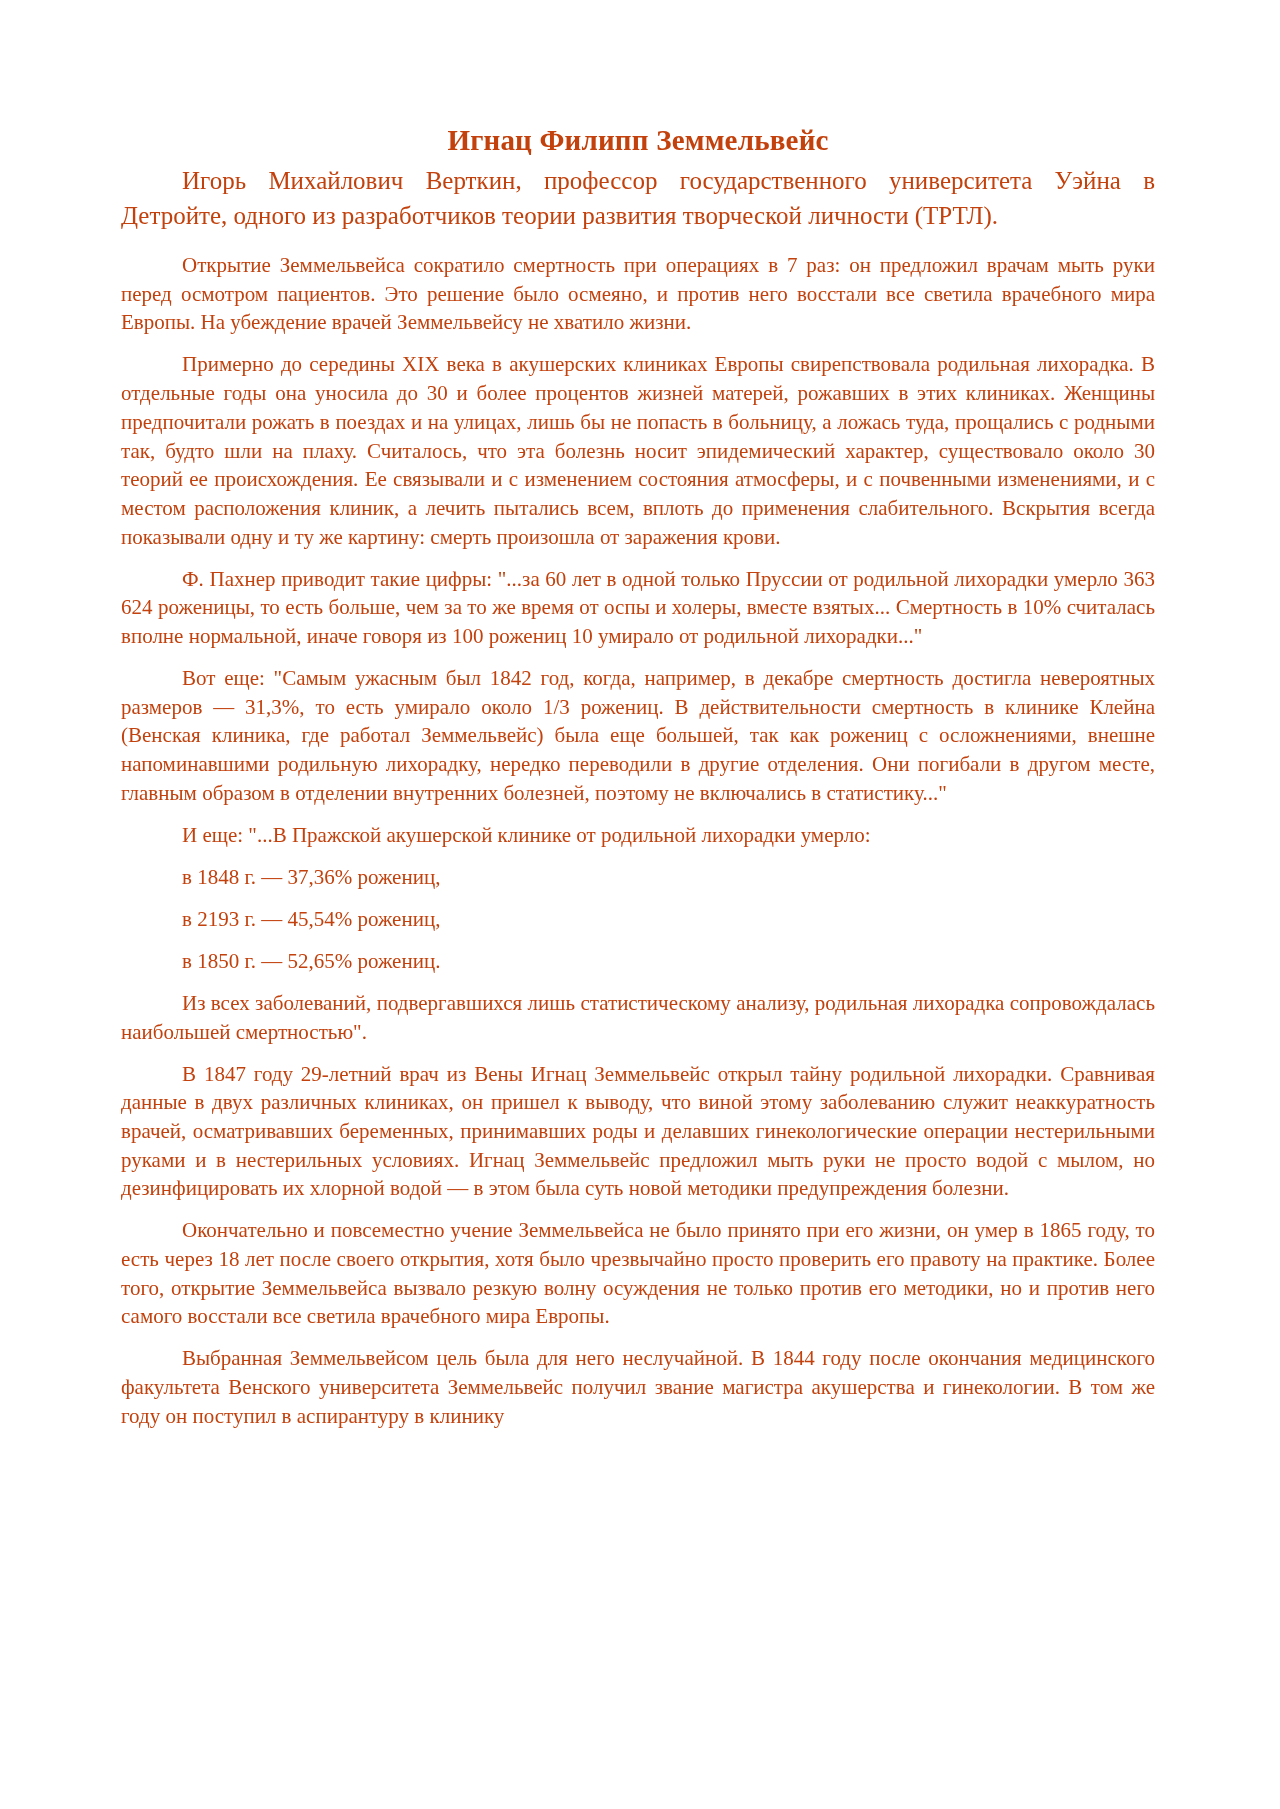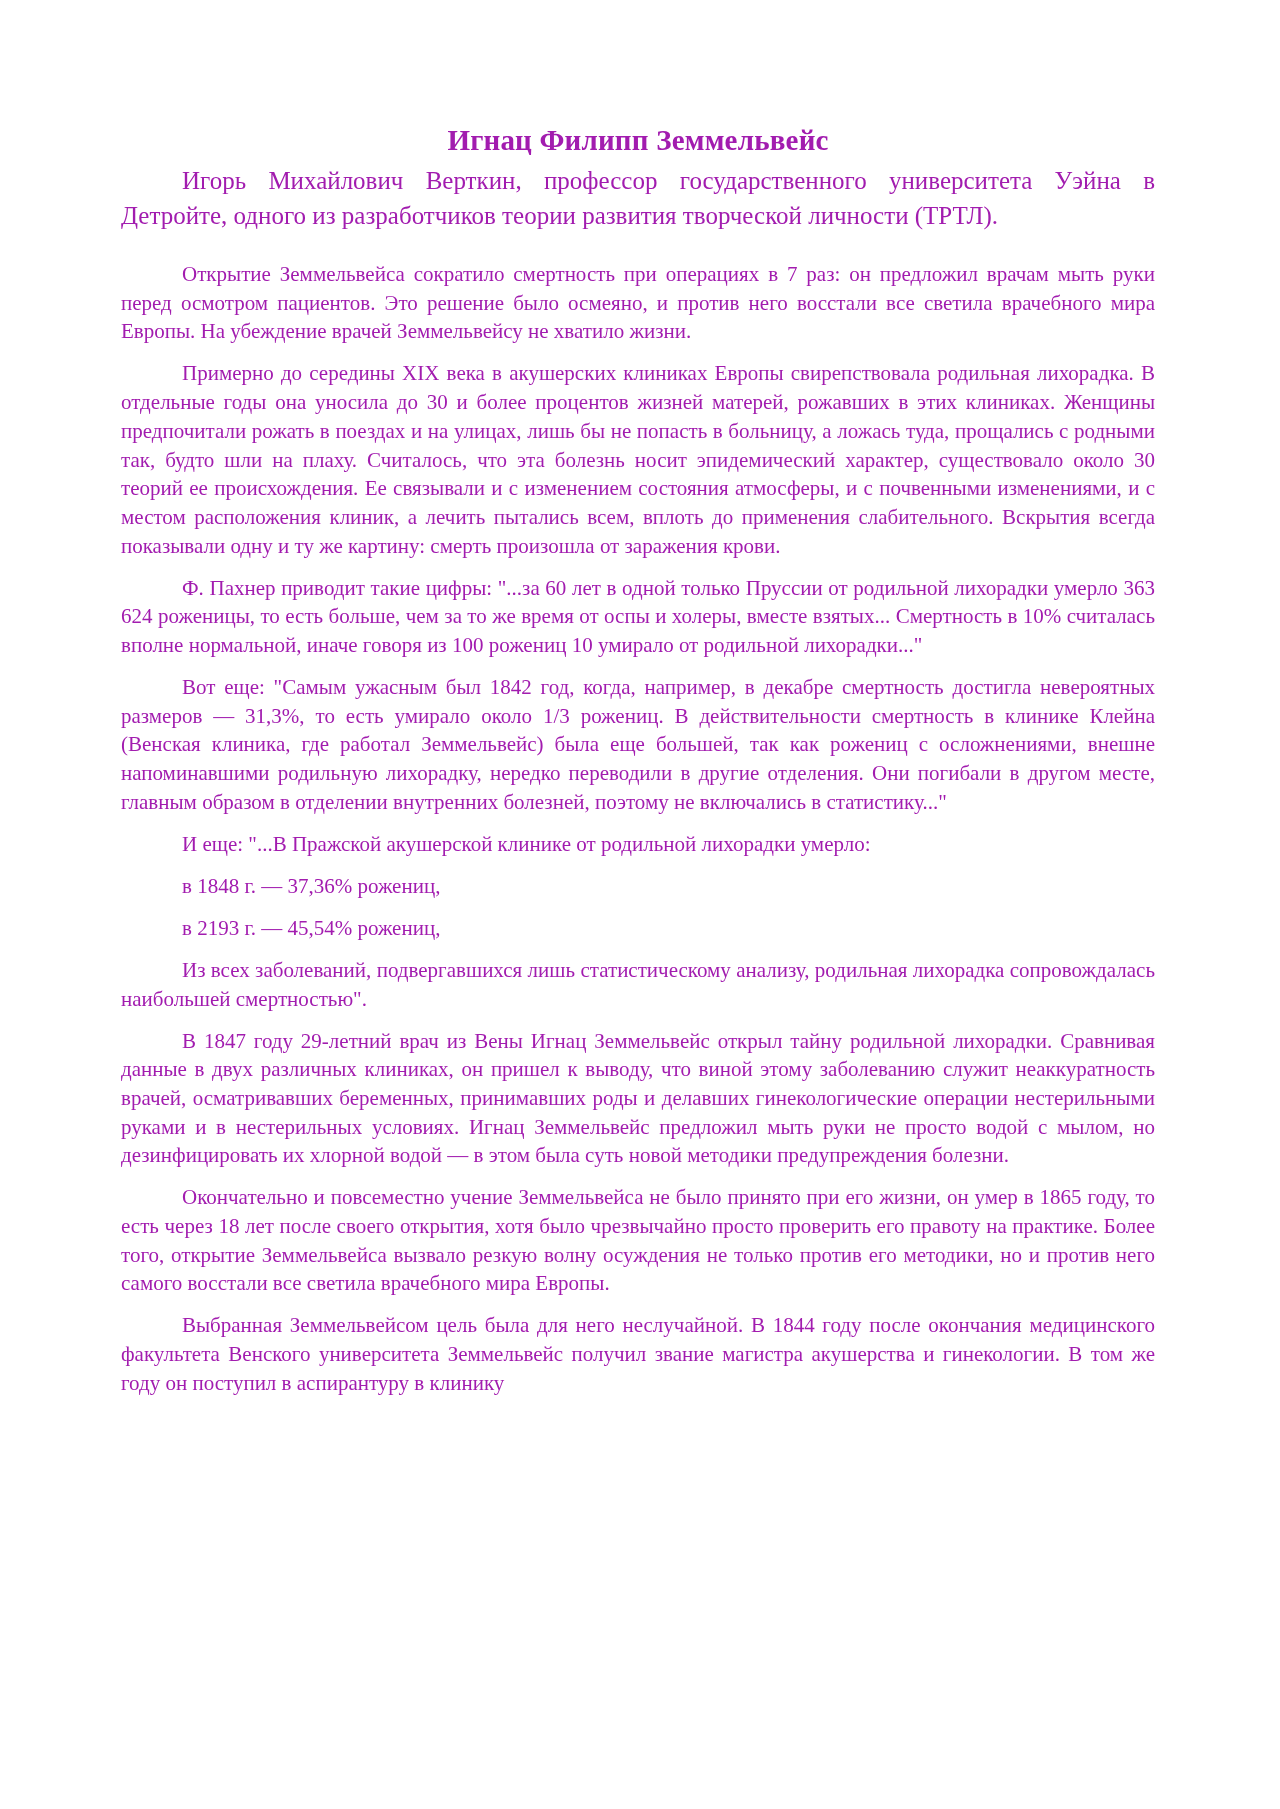--- a/index.html
+++ b/index.html
@@ -11,34 +11,34 @@
     width: 1280px;
     height: 1809px;
     overflow: hidden;
     position: relative;
   }
   .page {
     position: absolute;
     left: 121px;
     top: 0;
     width: 1034px;
-    color: #a21caf;
+    color: #c2410c;
     font-family: "Liberation Serif", "DejaVu Serif", serif;
   }
   .doc-title {
     margin: 0;
     padding-top: 122px;
     text-align: center;
     font-size: 29px;
     font-weight: bold;
     line-height: 36px;
     letter-spacing: 0.2px;
   }
   .intro {
-    margin: 6px 0 27px 0;
+    margin: 6px 0 18px 0;
     font-size: 25px;
     line-height: 34.5px;
     text-indent: 61px;
     text-align: justify;
   }
   .para {
     margin: 0 0 13.3px 0;
     font-size: 21px;
     line-height: 28.7px;
     text-indent: 61px;
@@ -55,17 +55,18 @@
   <h1 class="doc-title">Игнац Филипп Земмельвейс</h1>
   <p class="intro">Игорь Михайлович Верткин, профессор государственного университета Уэйна в Детройте, одного из разработчиков теории развития творческой личности (ТРТЛ).</p>
 
   <p class="para">Открытие Земмельвейса сократило смертность при операциях в 7 раз: он предложил врачам мыть руки перед осмотром пациентов. Это решение было осмеяно, и против него восстали все светила врачебного мира Европы. На убеждение врачей Земмельвейсу не хватило жизни.</p>
   <p class="para">Примерно до середины XIX века в акушерских клиниках Европы свирепствовала родильная лихорадка. В отдельные годы она уносила до 30 и более процентов жизней матерей, рожавших в этих клиниках. Женщины предпочитали рожать в поездах и на улицах, лишь бы не попасть в больницу, а ложась туда, прощались с родными так, будто шли на плаху. Считалось, что эта болезнь носит эпидемический характер, существовало около 30 теорий ее происхождения. Ее связывали и с изменением состояния атмосферы, и с почвенными изменениями, и с местом расположения клиник, а лечить пытались всем, вплоть до применения слабительного. Вскрытия всегда показывали одну и ту же картину: смерть произошла от заражения крови.</p>
   <p class="para">Ф. Пахнер приводит такие цифры: "...за 60 лет в одной только Пруссии от родильной лихорадки умерло 363 624 роженицы, то есть больше, чем за то же время от оспы и холеры, вместе взятых... Смертность в 10% считалась вполне нормальной, иначе говоря из 100 рожениц 10 умирало от родильной лихорадки..."</p>
   <p class="para">Вот еще: "Самым ужасным был 1842 год, когда, например, в декабре смертность достигла невероятных размеров — 31,3%, то есть умирало около 1/3 рожениц. В действительности смертность в клинике Клейна (Венская клиника, где работал Земмельвейс) была еще большей, так как рожениц с осложнениями, внешне напоминавшими родильную лихорадку, нередко переводили в другие отделения. Они погибали в другом месте, главным образом в отделении внутренних болезней, поэтому не включались в статистику..."</p>
   <p class="para short">И еще: "...В Пражской акушерской клинике от родильной лихорадки умерло:</p>
   <p class="para short">в 1848 г. — 37,36% рожениц,</p>
   <p class="para short">в 2193 г. — 45,54% рожениц,</p>
+  <p class="para short">в 1850 г. — 52,65% рожениц.</p>
   <p class="para">Из всех заболеваний, подвергавшихся лишь статистическому анализу, родильная лихорадка сопровождалась наибольшей смертностью".</p>
   <p class="para">В 1847 году 29-летний врач из Вены Игнац Земмельвейс открыл тайну родильной лихорадки. Сравнивая данные в двух различных клиниках, он пришел к выводу, что виной этому заболеванию служит неаккуратность врачей, осматривавших беременных, принимавших роды и делавших гинекологические операции нестерильными руками и в нестерильных условиях. Игнац Земмельвейс предложил мыть руки не просто водой с мылом, но дезинфицировать их хлорной водой — в этом была суть новой методики предупреждения болезни.</p>
   <p class="para">Окончательно и повсеместно учение Земмельвейса не было принято при его жизни, он умер в 1865 году, то есть через 18 лет после своего открытия, хотя было чрезвычайно просто проверить его правоту на практике. Более того, открытие Земмельвейса вызвало резкую волну осуждения не только против его методики, но и против него самого восстали все светила врачебного мира Европы.</p>
   <p class="para">Выбранная Земмельвейсом цель была для него неслучайной. В 1844 году после окончания медицинского факультета Венского университета Земмельвейс получил звание магистра акушерства и гинекологии. В том же году он поступил в аспирантуру в клинику</p>
 </div>
 
 </body></html>

